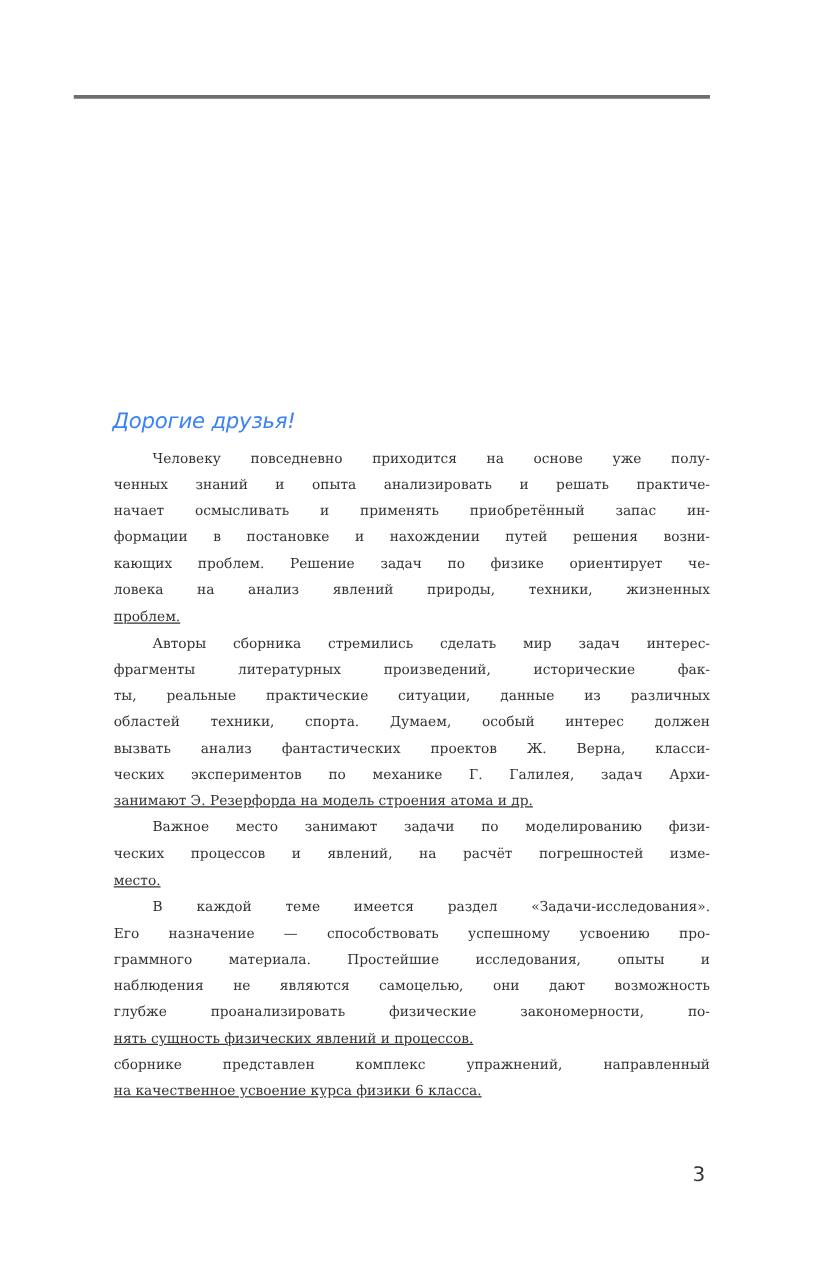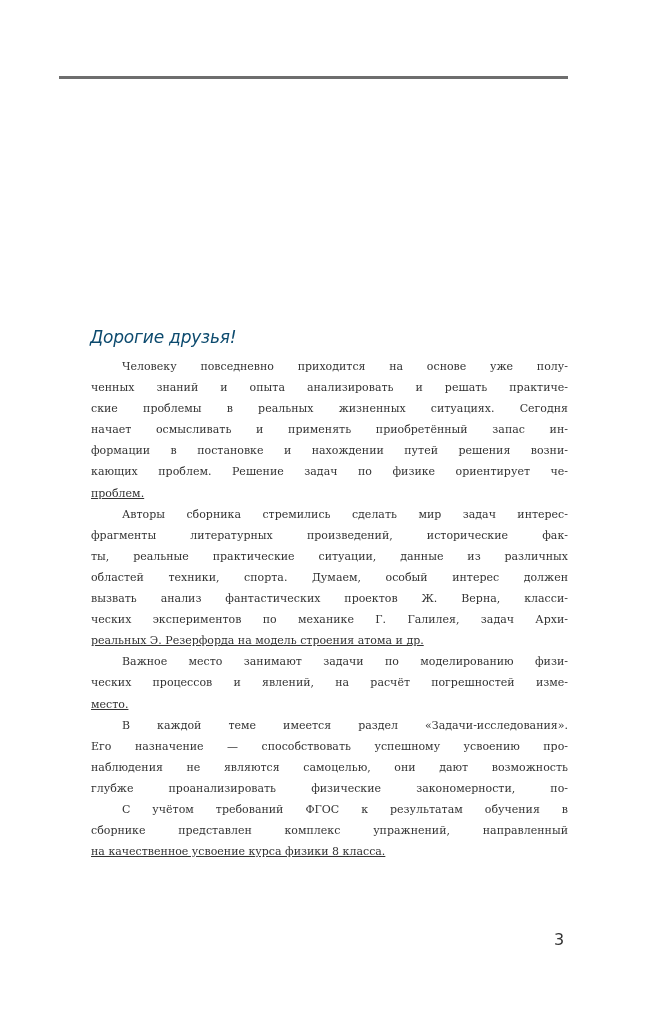--- a/index.html
+++ b/index.html
@@ -6,21 +6,21 @@
   body {
     width: 650px; height: 1010px; background: #ffffff; position: relative; overflow: hidden;
     color: #2b2b2b;
   }
   .top-rule {
     position: absolute; left: 59px; top: 76px; width: 509px; height: 3px; background: #6e6e6e;
   }
   .heading {
     position: absolute; left: 90px; top: 327px;
     font-family: "DejaVu Sans", sans-serif; font-style: italic; font-weight: normal;
-    font-size: 17px; color: #0c4a6e; margin: 0; letter-spacing: -0.2px;
+    font-size: 17px; color: #3b82f6; margin: 0; letter-spacing: -0.2px;
   }
   .body-text {
     position: absolute; left: 60px; top: 356px; width: 508px;
     font-family: "DejaVu Serif", serif; font-size: 11px; line-height: 21.1px;
     color: #333333;
   }
   .para { margin: 0; text-indent: 31px; text-align: justify; }
   .line { display: block; text-align: justify; text-align-last: justify; white-space: nowrap; overflow: hidden; }
   .line.last { text-align-last: left; text-decoration: underline; }
   .line.first { padding-left: 31px; }
@@ -33,46 +33,47 @@
 <body>
 
 <div class="top-rule"></div>
 
 <h2 class="heading">Дорогие друзья!</h2>
 
 <div class="body-text">
   <div class="para">
     <span class="line first">Человеку повседневно приходится на основе уже полу-</span>
     <span class="line">ченных знаний и опыта анализировать и решать практиче-</span>
-    <span class="line">ские проблемы в реальных жизненных ситуациях. Сегодня</span>
     <span class="line">начает осмысливать и применять приобретённый запас ин-</span>
     <span class="line">формации в постановке и нахождении путей решения возни-</span>
     <span class="line">кающих проблем. Решение задач по физике ориентирует че-</span>
+    <span class="line">ловека на анализ явлений природы, техники, жизненных</span>
     <span class="line last">проблем.</span>
   </div>
   <div class="para">
     <span class="line first">Авторы сборника стремились сделать мир задач интерес-</span>
     <span class="line">фрагменты литературных произведений, исторические фак-</span>
     <span class="line">ты, реальные практические ситуации, данные из различных</span>
     <span class="line">областей техники, спорта. Думаем, особый интерес должен</span>
     <span class="line">вызвать анализ фантастических проектов Ж. Верна, класси-</span>
     <span class="line">ческих экспериментов по механике Г. Галилея, задач Архи-</span>
-    <span class="line last">реальных Э. Резерфорда на модель строения атома и др.</span>
+    <span class="line last">занимают Э. Резерфорда на модель строения атома и др.</span>
   </div>
   <div class="para">
     <span class="line first">Важное место занимают задачи по моделированию физи-</span>
     <span class="line">ческих процессов и явлений, на расчёт погрешностей изме-</span>
     <span class="line last">место.</span>
   </div>
   <div class="para">
     <span class="line first">В каждой теме имеется раздел «Задачи-исследования».</span>
     <span class="line">Его назначение — способствовать успешному усвоению про-</span>
+    <span class="line">граммного материала. Простейшие исследования, опыты и</span>
     <span class="line">наблюдения не являются самоцелью, они дают возможность</span>
     <span class="line">глубже проанализировать физические закономерности, по-</span>
+    <span class="line last">нять сущность физических явлений и процессов.</span>
   </div>
   <div class="para">
-    <span class="line first">С учётом требований ФГОС к результатам обучения в</span>
     <span class="line">сборнике представлен комплекс упражнений, направленный</span>
-    <span class="line last">на качественное усвоение курса физики 8 класса.</span>
+    <span class="line last">на качественное усвоение курса физики 6 класса.</span>
   </div>
 </div>
 
 <div class="page-number">3</div>
 
 </body></html>

